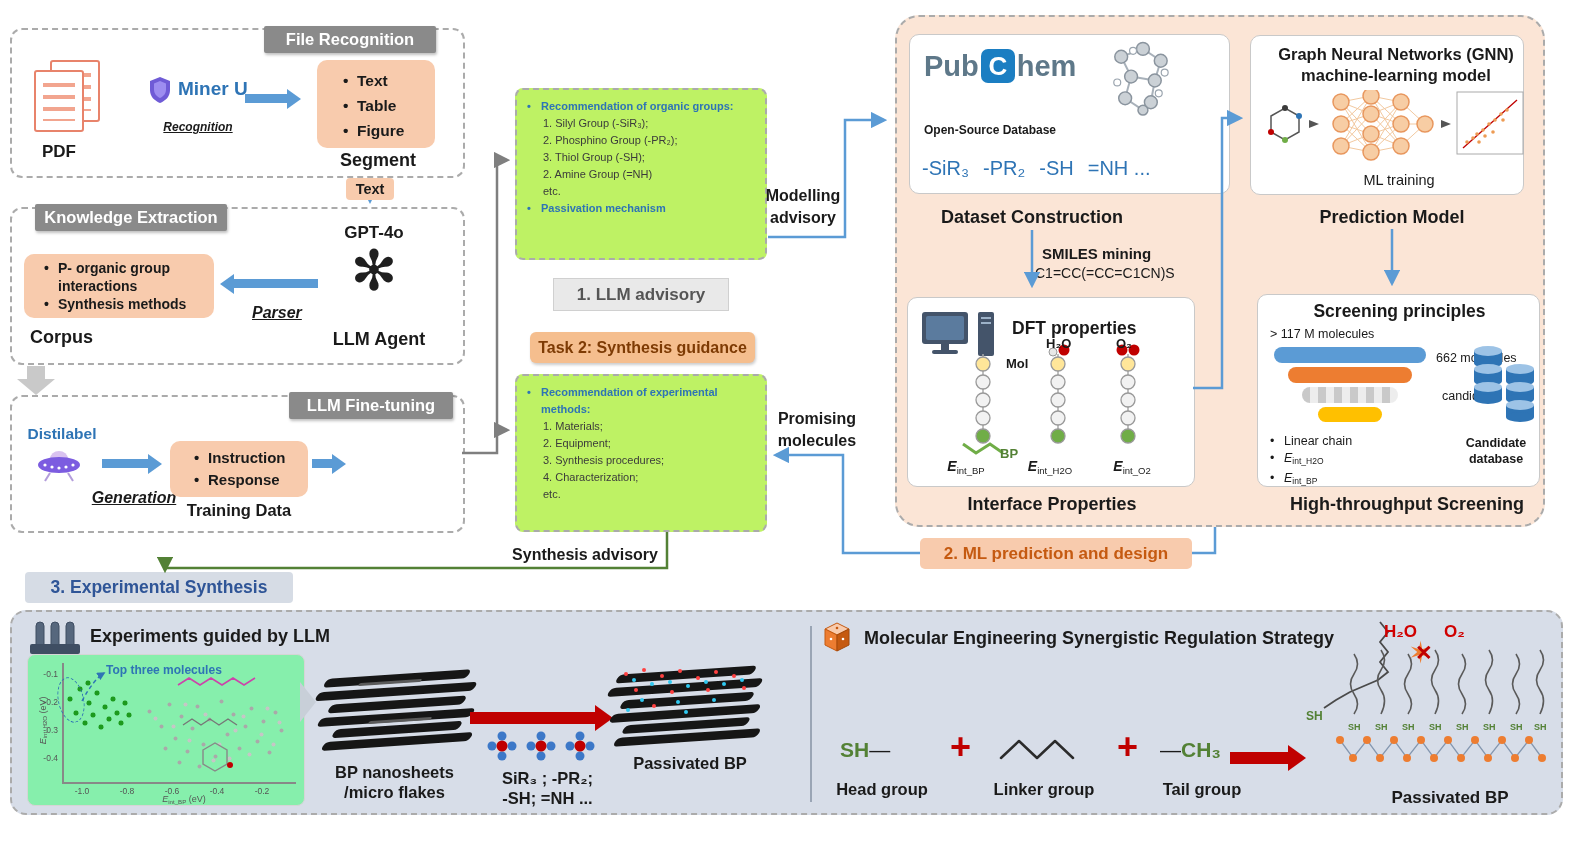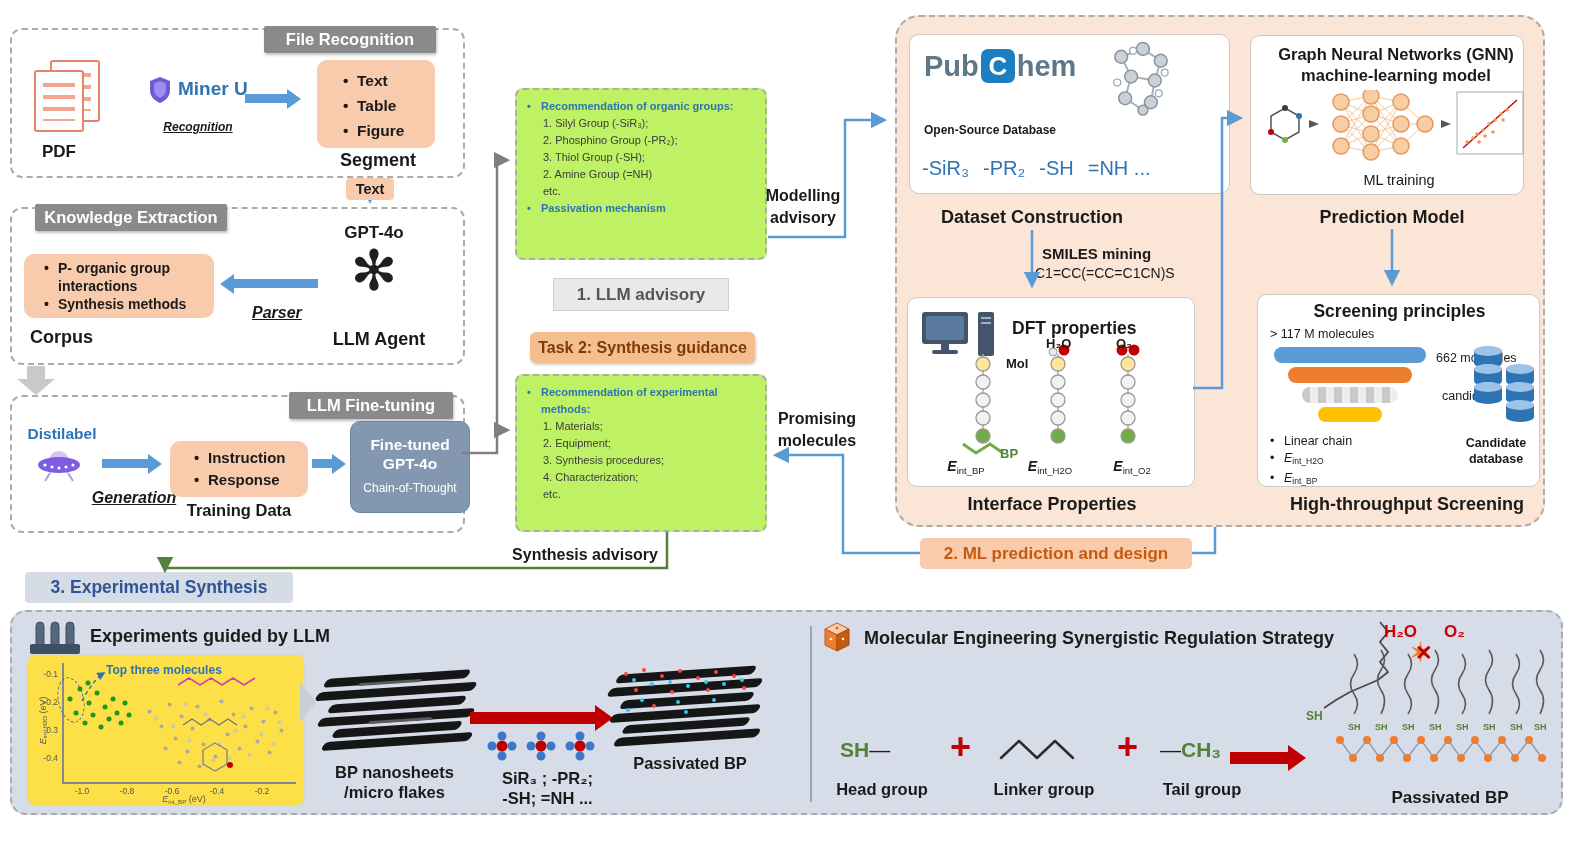--- a/index.html
+++ b/index.html
@@ -128,24 +128,20 @@
     <div class="abs b i u c" style="left:66px;top:92px;width:112px;font-size:16px">Generation</div>
     <div class="barrow" style="left:90px;top:62px;width:46px"></div>
     <div class="peachbox" style="left:158px;top:44px;width:138px;height:56px">
       <ul class="dots b" style="padding:6px 0 0 24px;font-size:15px;line-height:22px">
         <li>Instruction</li>
         <li>Response</li>
       </ul>
     </div>
     <div class="abs b c" style="left:162px;top:104px;width:130px;font-size:16.5px">Training Data</div>
     <div class="barrow" style="left:300px;top:62px;width:20px"></div>
-    <div class="abs" style="left:338px;top:24px;width:120px;height:92px;background:#8497B0;border:1px solid #6F85A0;border-radius:10px;color:#fff;text-align:center;padding-top:13px">
-      <div class="b" style="font-size:15.5px;line-height:19px">Fine-tuned GPT-4o</div>
-      <div style="font-size:12px;margin-top:8px">Chain-of-Thought</div>
-    </div>
   </div>
 
   <div class="taskbox" style="left:515px;top:88px;width:252px;height:172px">
     <ul class="dots">
         <li class="blue b">Recommendation of organic groups:</li>
       </ul>
     <div class="titem">1. Silyl Group (-SiR₃);</div>
     <div class="titem">2. Phosphino Group (-PR₂);</div>
     <div class="titem">3. Thiol Group (-SH);</div>
     <div class="titem">2. Amine Group (=NH)</div>
@@ -398,21 +394,21 @@
   <div class="abs" style="left:10px;top:610px;width:1553px;height:205px;background:#D7DDE8;border:2px dashed #ABABAB;border-radius:16px">
 
     <svg class="abs" style="left:16px;top:8px;width:54px;height:38px" viewBox="0 0 54 38">
       <rect x="8" y="2" width="8" height="26" rx="4" fill="#56677D" stroke="#3F4E63"></rect>
       <rect x="23" y="2" width="8" height="26" rx="4" fill="#56677D" stroke="#3F4E63"></rect>
       <rect x="38" y="2" width="8" height="26" rx="4" fill="#56677D" stroke="#3F4E63"></rect>
       <rect x="2" y="24" width="50" height="10" rx="2" fill="#3F4E63"></rect>
     </svg>
     <div class="abs b" style="left:78px;top:14px;font-size:18px">Experiments guided by LLM</div>
 
-    <div class="abs" style="left:15px;top:42px;width:278px;height:152px;background:#fde047;border:1px solid #D5D5D5;border-radius:8px">
+    <div class="abs" style="left:15px;top:42px;width:278px;height:152px;background:#86efac;border:1px solid #D5D5D5;border-radius:8px">
       <div class="abs" style="left:34px;top:8px;width:1.5px;height:120px;background:#888"></div>
       <div class="abs" style="left:34px;top:127px;width:234px;height:1.5px;background:#888"></div>
       <span class="tick" style="left:8px;top:14px;width:22px;text-align:right">-0.1</span>
       <span class="tick" style="left:8px;top:42px;width:22px;text-align:right">-0.2</span>
       <span class="tick" style="left:8px;top:70px;width:22px;text-align:right">-0.3</span>
       <span class="tick" style="left:8px;top:98px;width:22px;text-align:right">-0.4</span>
       <span class="tick c" style="left:39px;top:131px;width:30px">-1.0</span>
       <span class="tick c" style="left:84px;top:131px;width:30px">-0.8</span>
       <span class="tick c" style="left:129px;top:131px;width:30px">-0.6</span>
       <span class="tick c" style="left:174px;top:131px;width:30px">-0.4</span>

